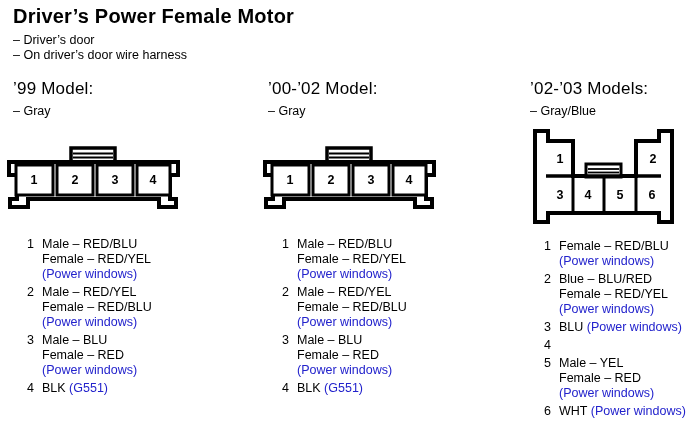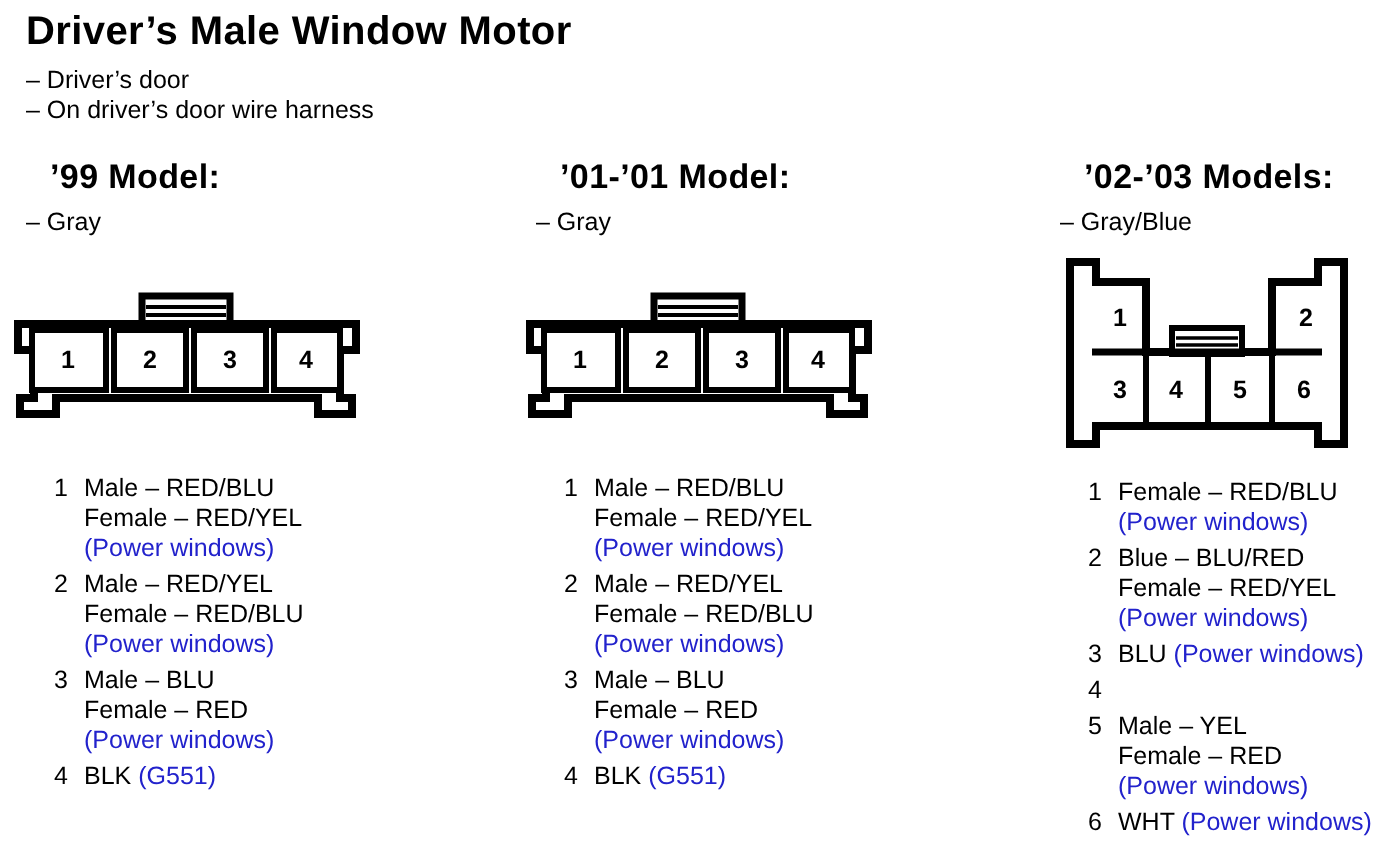--- a/index.html
+++ b/index.html
@@ -2,37 +2,37 @@
 <html style="--link: #2222cc;"><head>
 <meta charset="utf-8">
 <style>
   html,body{margin:0;padding:0;background:#fff;}
   body{width:687px;height:430px;position:relative;overflow:hidden;
        font-family:"Liberation Sans", sans-serif;color:#000;}
   .abs{position:absolute;}
   #page-title{left:13px;top:4px;font-size:20px;font-weight:bold;line-height:24px;letter-spacing:.2px;}
   .note-line{font-size:12.5px;line-height:15px;}
   #page-notes{left:13px;top:33px;}
-  .model-heading{font-size:17px;font-weight:bold;line-height:20px;letter-spacing:.2px;margin-left:12px;}
+  .model-heading{font-size:17px;font-weight:normal;line-height:20px;letter-spacing:.2px;}
   .color-note{font-size:12.5px;line-height:15px;}
   .connector{position:absolute;}
   .connector svg{display:block;}
   .cavity-num{position:absolute;transform:translateX(-50%);font-size:12.5px;font-weight:bold;line-height:14px;}
   .pin-list{position:absolute;}
   .pin-row{display:flex;align-items:flex-start;margin-bottom:3px;}
   .pin-num{width:12px;text-align:right;margin-right:8px;font-size:12.5px;line-height:15px;flex:none;}
   .pin-lines{flex:none;}
   .pin-line{font-size:12.5px;line-height:15px;white-space:nowrap;}
   .blue{color:var(--link,#2222cc);}
   svg path, svg rect, svg line{fill:#fff;stroke:#000;}
 </style>
 </head>
 <body>
 
-<div class="abs" id="page-title">Driver’s Male Window Motor</div>
+<div class="abs" id="page-title">Driver’s Power Female Motor</div>
 
 <div class="abs" id="page-notes">
   <div class="note-line">– Driver’s door</div>
   <div class="note-line">– On driver’s door wire harness</div>
 </div>
 
 <div class="abs model-heading" style="left:13px;top:79px">’99 Model:</div>
 <div class="abs color-note" style="left:13px;top:104px">– Gray</div>
 
 <div class="connector" style="left:6px;top:145px;width:180px;height:68px">
@@ -78,21 +78,21 @@
       </div>
     </div>
     <div class="pin-row">
       <span class="pin-num">4</span>
       <div class="pin-lines">
         <div class="pin-line"><span class="ink">BLK </span><span class="blue">(G551)</span></div>
       </div>
     </div>
   </div>
 
-<div class="abs model-heading" style="left:268px;top:79px">’01-’01 Model:</div>
+<div class="abs model-heading" style="left:268px;top:79px">’00-’02 Model:</div>
 <div class="abs color-note" style="left:268px;top:104px">– Gray</div>
 
 <div class="connector" style="left:262px;top:145px;width:180px;height:68px">
   <svg width="180" height="68" viewBox="0 0 180 68">
     <rect x="65" y="3" width="44" height="15" stroke-width="3.5"></rect>
     <line x1="67" y1="8.5" x2="107" y2="8.5" stroke-width="2"></line>
     <line x1="67" y1="12.5" x2="107" y2="12.5" stroke-width="2"></line>
     <path d="M3,17 H172 V30 H164 V54 H170 V62 H153 V54 H22 V62 H4 V54 H11 V30 H3 Z" stroke-width="4"></path>
     <rect x="10" y="20" width="37" height="30" stroke-width="3"></rect>
     <rect x="51" y="20" width="36" height="30" stroke-width="3"></rect>

